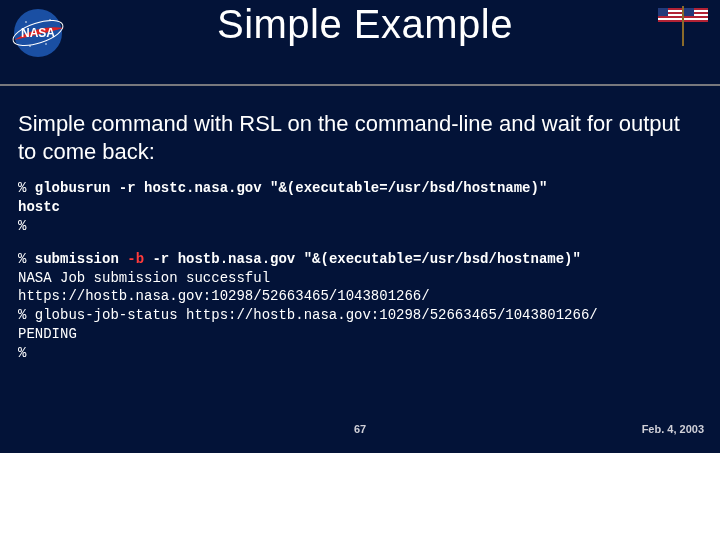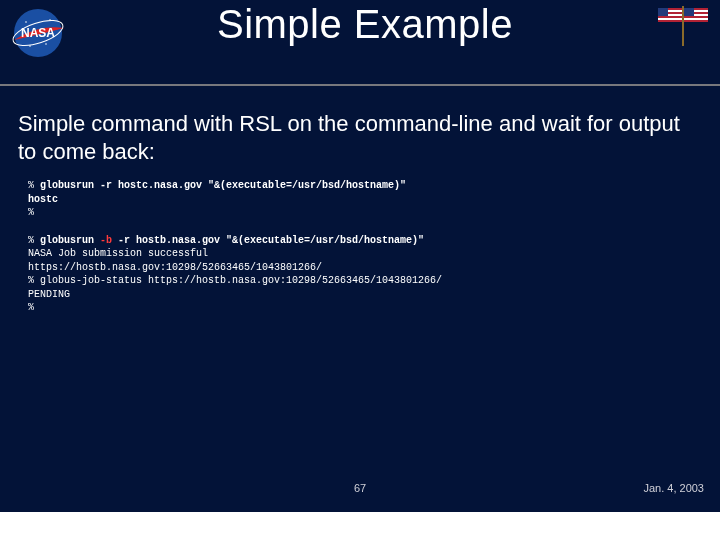--- a/index.html
+++ b/index.html
@@ -5,21 +5,21 @@
   html, body {
     margin: 0;
     padding: 0;
     width: 720px;
     height: 540px;
     overflow: hidden;
     font-family: Verdana, Geneva, sans-serif;
   }
   .slide {
     width: 720px;
-    height: 512px;
+    height: 453px;
     background: #031338;
     color: #ffffff;
     position: relative;
     box-sizing: border-box;
   }
   .header {
     position: relative;
     height: 84px;
     border-bottom: 2px solid #c9c9d0;
   }
@@ -58,36 +58,37 @@
     padding: 16px 20px 0 18px;
   }
   .para {
     font-size: 22px;
     line-height: 1.25;
     color: #ffffff;
     margin: 8px 0 14px 0;
   }
   .code {
     font-family: "Courier New", Courier, monospace;
-    font-size: 10px;
+    font-size: 14px;
     line-height: 1.35;
     color: #ffffff;
     white-space: pre;
-    margin: 4px 0 14px 10px;
+    margin: 4px 0 14px 0;
   }
   .code .b { font-weight: bold; }
   .code .hl { color: #ff3b3b; font-weight: bold; }
   .footer {
     position: absolute;
     bottom: 10px;
     left: 0;
     right: 0;
     height: 20px;
     font-size: 11px;
     color: #d0d0d8;
+    font-weight: bold;
   }
   .page-num {
     position: absolute;
     left: 50%;
     transform: translateX(-50%);
   }
   .date {
     position: absolute;
     right: 16px;
   }
@@ -149,27 +150,27 @@
 
   <div class="body">
 
     <div class="para">Simple command with RSL on the command-line and wait for output to come back:</div>
 
     <div class="code"><span><span>% </span><span class="b">globusrun -r hostc.nasa.gov "&amp;(executable=/usr/bsd/hostname)"</span></span>
 <span class="b">hostc</span>
 <span>%</span></div>
 
 
-    <div class="code"><span><span>% </span><span class="b">globusrun </span><span class="hl">-b</span><span class="b"> -r hostb.nasa.gov "&amp;(executable=/usr/bsd/hostname)"</span></span>
+    <div class="code"><span><span>% </span><span class="b">submission </span><span class="hl">-b</span><span class="b"> -r hostb.nasa.gov "&amp;(executable=/usr/bsd/hostname)"</span></span>
 <span>NASA Job submission successful</span>
 <span>https://hostb.nasa.gov:10298/52663465/1043801266/</span>
 <span>% globus-job-status https://hostb.nasa.gov:10298/52663465/1043801266/</span>
 <span>PENDING</span>
 <span>%</span></div>
 
   </div>
 
   <div class="footer">
     <span class="page-num">67</span>
-    <span class="date">Jan. 4, 2003</span>
+    <span class="date">Feb. 4, 2003</span>
   </div>
 
 </div>
 
 </body></html>

